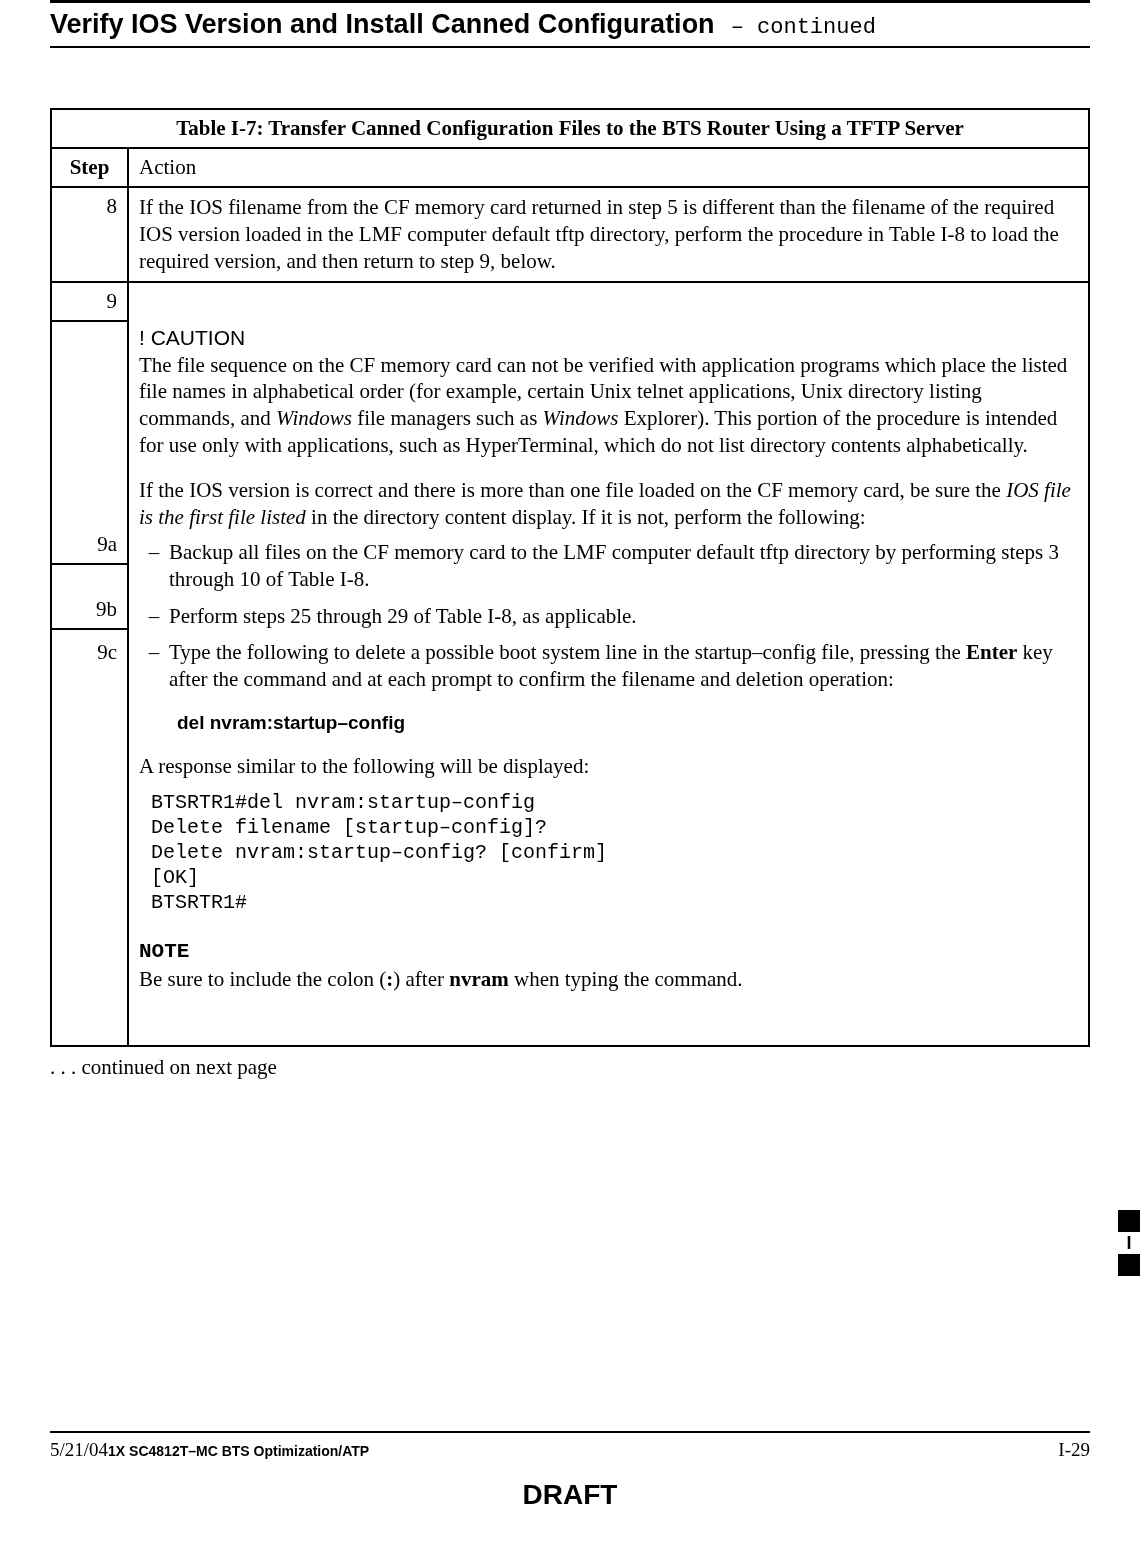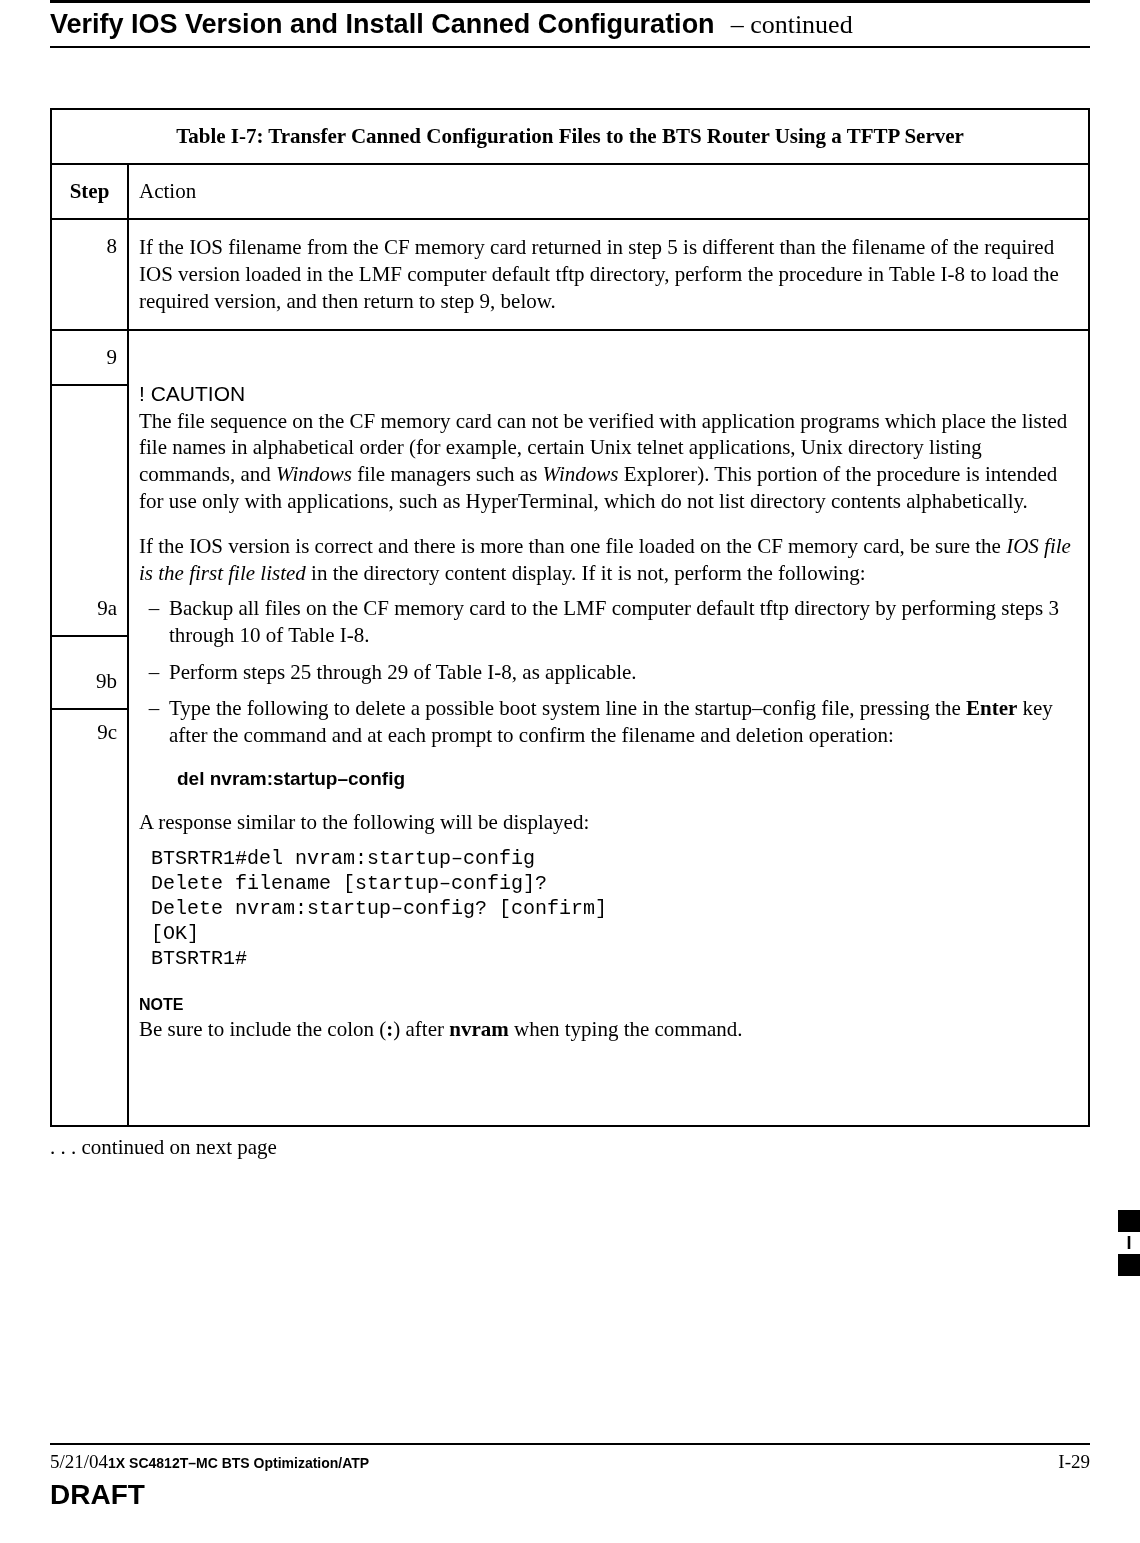--- a/index.html
+++ b/index.html
@@ -18,51 +18,51 @@
     padding: 0 50px;
   }
   .header-rule-top { border-top: 3px solid #000; margin: 0 0 6px 0; }
   .header-title {
     font-family: Arial, Helvetica, sans-serif;
     font-weight: bold;
     font-size: 27px;
     display: inline;
   }
   .header-cont {
-    font-family: Liberation Serif, serif;
-    font-size: 26px;
+    font-family: Liberation Mono, monospace;
+    font-size: 22px;
     font-weight: normal;
   }
   .header-rule-bottom { border-top: 2px solid #000; margin-top: 6px; }
 
   table.proc {
     width: 100%;
     border-collapse: collapse;
     margin-top: 60px;
     font-size: 21px;
   }
   table.proc th, table.proc td {
     border: 2px solid #000;
-    padding: 14px 10px;
+    padding: 6px 10px;
     vertical-align: top;
   }
   .table-caption {
     text-align: center;
     font-size: 21px;
     padding: 6px 4px;
   }
   .table-caption .tab-num { font-weight: bold; }
   th.step-head { width: 55px; text-align: center; font-weight: bold; }
   th.action-head { text-align: left; font-weight: normal; }
   td.step { text-align: right; padding-right: 10px; border-bottom: none; border-top: none; }
   td.step.first { border-top: 2px solid #000; }
   td.step.last  { border-bottom: 2px solid #000; }
   td.action { line-height: 1.28; }
   .caution-head { font-family: Arial, Helvetica, sans-serif; font-weight: normal; font-size: 21px; margin-top: 36px; }
-  .note-head { font-family: Liberation Sans, sans-serif; font-weight: bold; font-size: 16px; }
+  .note-head { font-family: Liberation Mono, monospace; font-weight: bold; font-size: 21px; }
   .cmd { font-family: Arial, Helvetica, sans-serif; font-weight: bold; font-size: 19px; margin-left: 38px; display:block; }
   .mono { font-family: "Courier New", monospace; font-size: 20px; white-space: pre; margin-left: 12px; display:block; line-height:1.25; }
   .subitem { display: flex; }
   .subitem .dash { width: 30px; text-align: center; }
   .subitem .txt { flex: 1; }
   em.italic { font-style: italic; }
   strong.b { font-weight: bold; margin-top: 12px; }
 
   .cont-next { text-align: left; font-size: 21px; margin-top: 8px; }
 
@@ -77,21 +77,21 @@
 
   .footer {
     position: absolute;
     left: 50px; right: 50px; bottom: 32px;
   }
   .footer-rule { border-top: 2px solid #000; margin-bottom: 6px; }
   .footer-row { display:flex; align-items:baseline; font-size:19px; }
   .footer-date { font-family: "Times New Roman", serif; }
   .footer-center { flex:1; text-align:left; font-family: Liberation Sans, sans-serif; font-weight:bold; font-size:14px; }
   .footer-page { font-family: Liberation Serif, serif; }
-  .footer-draft { text-align:left; font-family: Arial, Helvetica, sans-serif; font-weight:bold; font-size:28px; margin-top:6px; }
+  .footer-draft { text-align:center; font-family: Arial, Helvetica, sans-serif; font-weight:bold; font-size:28px; margin-top:18px; }
   .gap { height: 18px; }
 </style>
 </head>
 <body>
 
 <div class="page">
   <div class="header-rule-top"></div>
   <div>
     <span class="header-title">Verify IOS Version and Install Canned Configuration</span>
     <span>&nbsp;&nbsp;</span>

